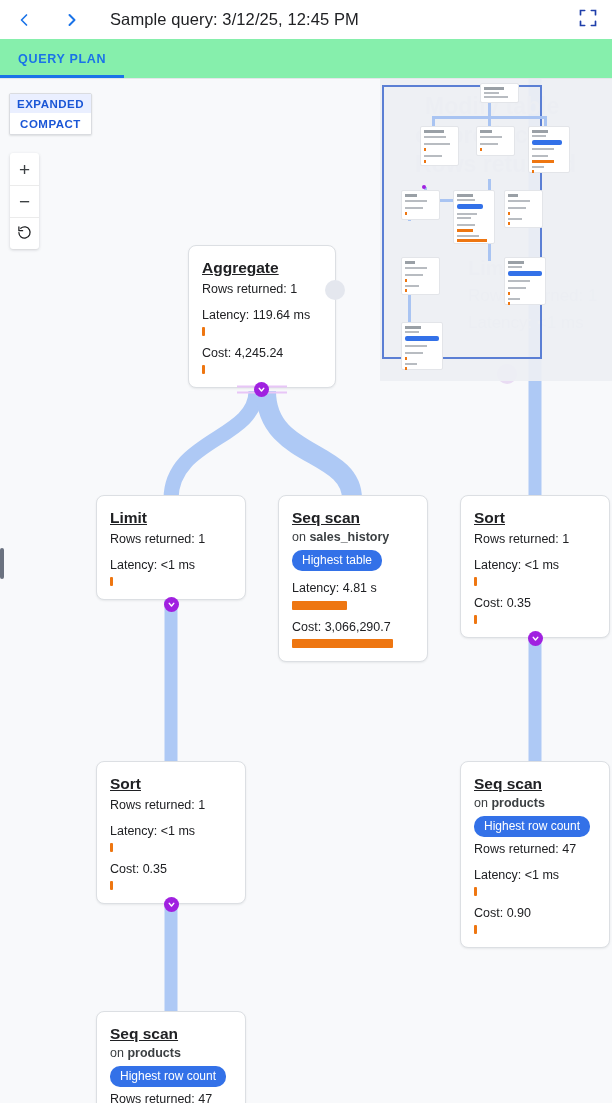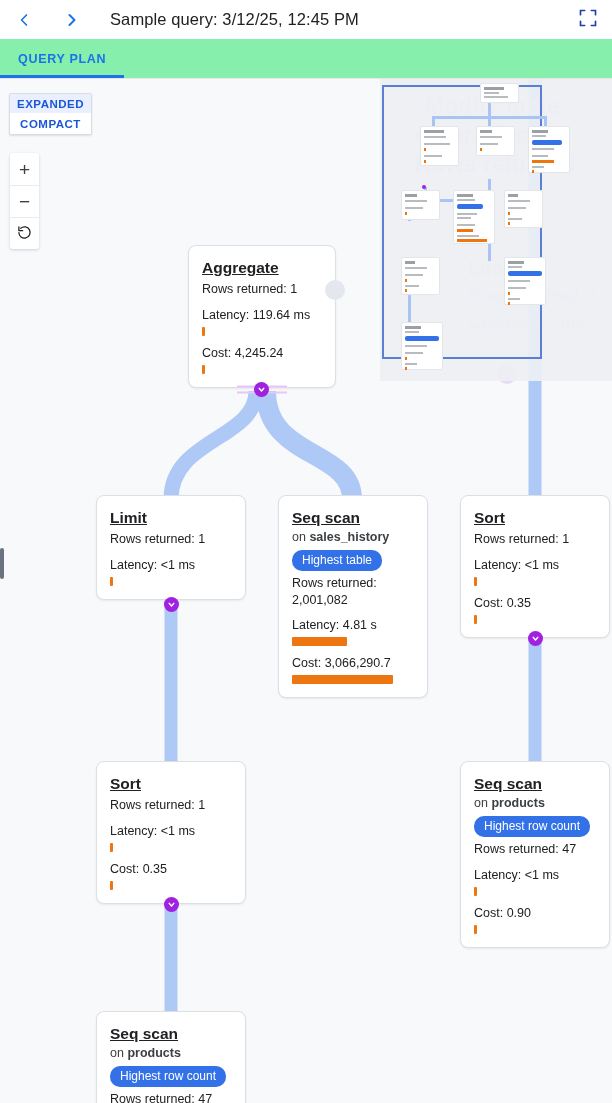--- a/index.html
+++ b/index.html
@@ -168,21 +168,20 @@
     <div class="collapse" style="left:164px;top:518px;">
       <svg width="9" height="9" viewBox="0 0 24 24" fill="none" stroke="#fff" stroke-width="4" stroke-linecap="round" stroke-linejoin="round">
           <polyline points="6 9 12 16 18 9"></polyline>
         </svg>
     </div>
 
     <div class="node" style="left:278px;top:416px;width:150px;">
       <div class="title">Seq scan</div>
       <div class="subtitle"><span>on </span><b>sales_history</b></div>
       <div class="badge">Highest table</div>
-      <div class="metric tight">Rows returned: 2,001,082</div>
       <div class="metric">Latency: 4.81 s</div>
       <div class="bar" style="width:55px;"></div>
       <div class="metric">Cost: 3,066,290.7</div>
       <div class="bar" style="width:101px;"></div>
     </div>
 
     <div class="node" style="left:460px;top:416px;width:150px;">
       <div class="title">Sort</div>
       <div class="metric tight">Rows returned: 1</div>
       <div class="metric">Latency: &lt;1 ms</div>

